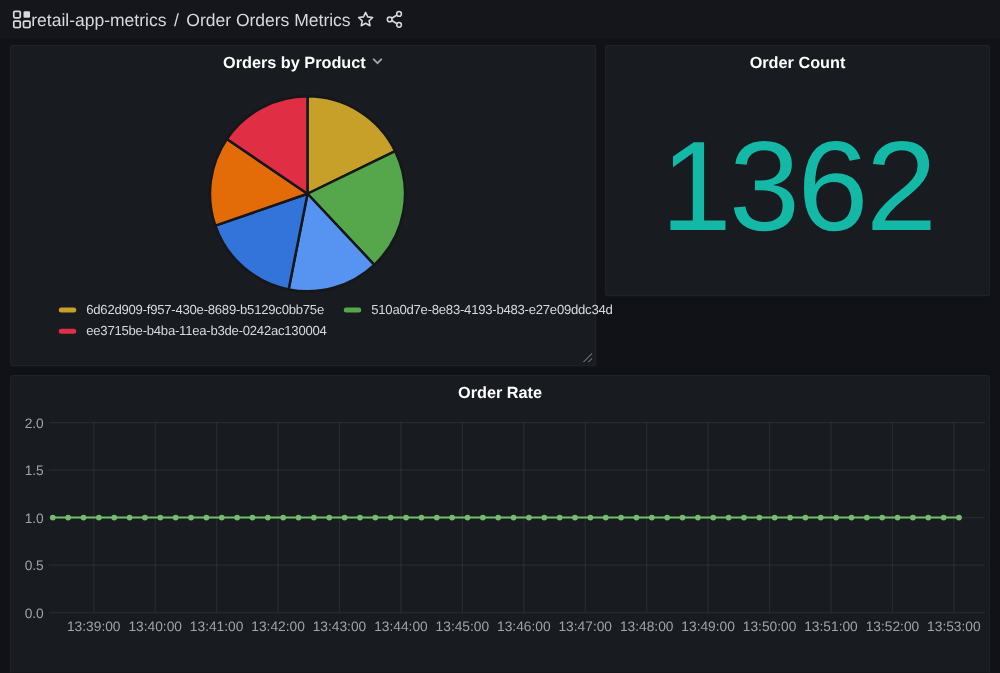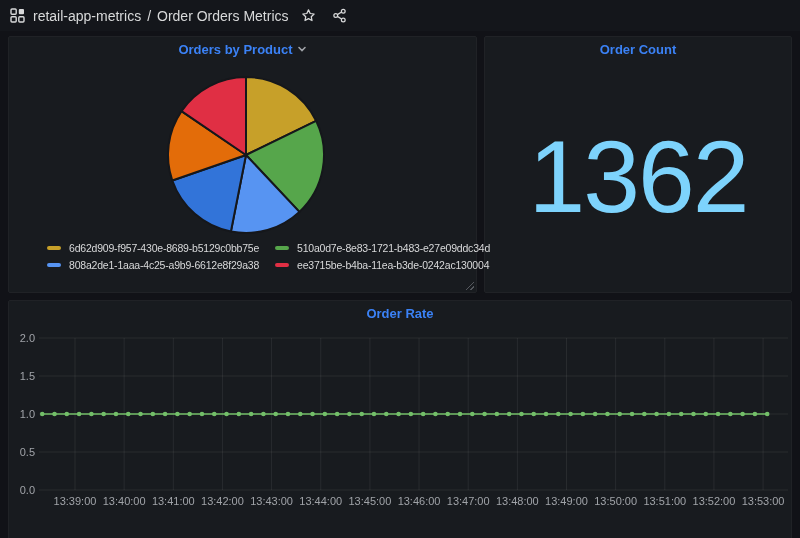--- a/index.html
+++ b/index.html
@@ -2,32 +2,32 @@
 <html><head>
 <meta charset="utf-8">
 <style>
   * { margin:0; padding:0; box-sizing:border-box; }
   html,body { width:800px; height:538px; background:#111217; overflow:hidden;
               font-family:"Liberation Sans", sans-serif; }
   .stage { position:relative; width:800px; height:538px; background:#111217; }
 
   
   .topbar { position:absolute; left:0; top:0; width:800px; height:31px;
-            display:flex; align-items:center; padding:0 10px; gap:8px;
+            display:flex; align-items:center; padding:0 10px; 
             background:#14161b; }
   .topbar .crumb { color:#d8d9da; font-size:14px; }
   .topbar .sep { color:#d8d9da; font-size:14px; margin:0 2px; }
   .tb-icon { display:flex; align-items:center; justify-content:center; cursor:pointer; }
 
   
   .panel { position:absolute; background:#181b1f; border:1px solid #202226; border-radius:2px; }
   .panel-header { position:absolute; left:0; top:0; width:100%; height:24px;
                   display:flex; align-items:center; justify-content:center; gap:4px;
                   cursor:pointer; z-index:3; }
-  .panel-title { color:#3b82f6; font-size:13px; font-weight:bold; }
+  .panel-title { color:#ffffff; font-size:13px; font-weight:bold; }
 
   .resize-handle { position:absolute; right:2px; bottom:2px; width:9px; height:9px;
     background:repeating-linear-gradient(-45deg, transparent 0 2px, #55585e 2px 3px);
     clip-path:polygon(100% 0, 100% 100%, 0 100%); cursor:nwse-resize; z-index:4; }
 
   
   .pie-legend { position:absolute; left:38px; bottom:21px; display:grid;
                 grid-template-columns:206px auto; column-gap:22px; row-gap:5px; z-index:3; }
   .legend-item { display:flex; align-items:center; cursor:pointer; }
   .legend-dash { width:14px; height:4px; border-radius:2px; margin-right:8px; flex:none; }
@@ -97,40 +97,36 @@
         <path d="M 237 118 L 163.28508013597522 143.4972663130855 A 78 78 0 0 1 172.4877152065842 74.15749652753375 Z" fill="#E36C09" stroke="#15171b" stroke-width="2" stroke-linejoin="round"></path>
         <path d="M 237 118 L 172.4877152065842 74.15749652753375 A 78 78 0 0 1 237.0000000000001 40 Z" fill="#E02F44" stroke="#15171b" stroke-width="2" stroke-linejoin="round"></path>
       </svg>
     <div class="pie-legend" id="pie-legend">
         <div class="legend-item">
           <span class="legend-dash" style="background: rgb(199, 160, 41);"></span>
           <span class="legend-label">6d62d909-f957-430e-8689-b5129c0bb75e</span>
         </div>
         <div class="legend-item">
           <span class="legend-dash" style="background: rgb(86, 166, 75);"></span>
-          <span class="legend-label">510a0d7e-8e83-1721-b483-e27e09ddc34d</span>
-        </div>
-        <div class="legend-item">
-          <span class="legend-dash" style="background: rgb(87, 148, 242);"></span>
-          <span class="legend-label">808a2de1-1aaa-4c25-a9b9-6612e8f29a38</span>
+          <span class="legend-label">510a0d7e-8e83-4193-b483-e27e09ddc34d</span>
         </div>
         <div class="legend-item">
           <span class="legend-dash" style="background: rgb(224, 47, 68);"></span>
           <span class="legend-label">ee3715be-b4ba-11ea-b3de-0242ac130004</span>
         </div>
       </div>
     <div class="resize-handle"></div>
   </div>
 
-  <div class="panel" style="left:484px; top:36px; width:308px; height:257px;">
+  <div class="panel" style="left:484px; top:36px; width:308px; height:201px;">
     <div class="panel-header">
       <span class="panel-title">Order Count</span>
     </div>
     <div class="stat-body">
-      <div class="stat-value" id="stat-value" style="color: #7dd3fc;">1362</div>
+      <div class="stat-value" id="stat-value" style="color: #14b8a6;">1362</div>
     </div>
   </div>
 
   <div class="panel" style="left:8px; top:300px; width:784px; height:296px;">
     <div class="panel-header">
       <span class="panel-title">Order Rate</span>
     </div>
     <svg id="rate-svg" width="782" height="228" style="position:absolute;left:0;top:0;">
         <line x1="30" y1="189" x2="779" y2="189" stroke="rgba(255,255,255,0.07)" stroke-width="1"></line>
         <text x="26" y="193" text-anchor="end" font-size="11" fill="#a0a3a8">0.0</text>

